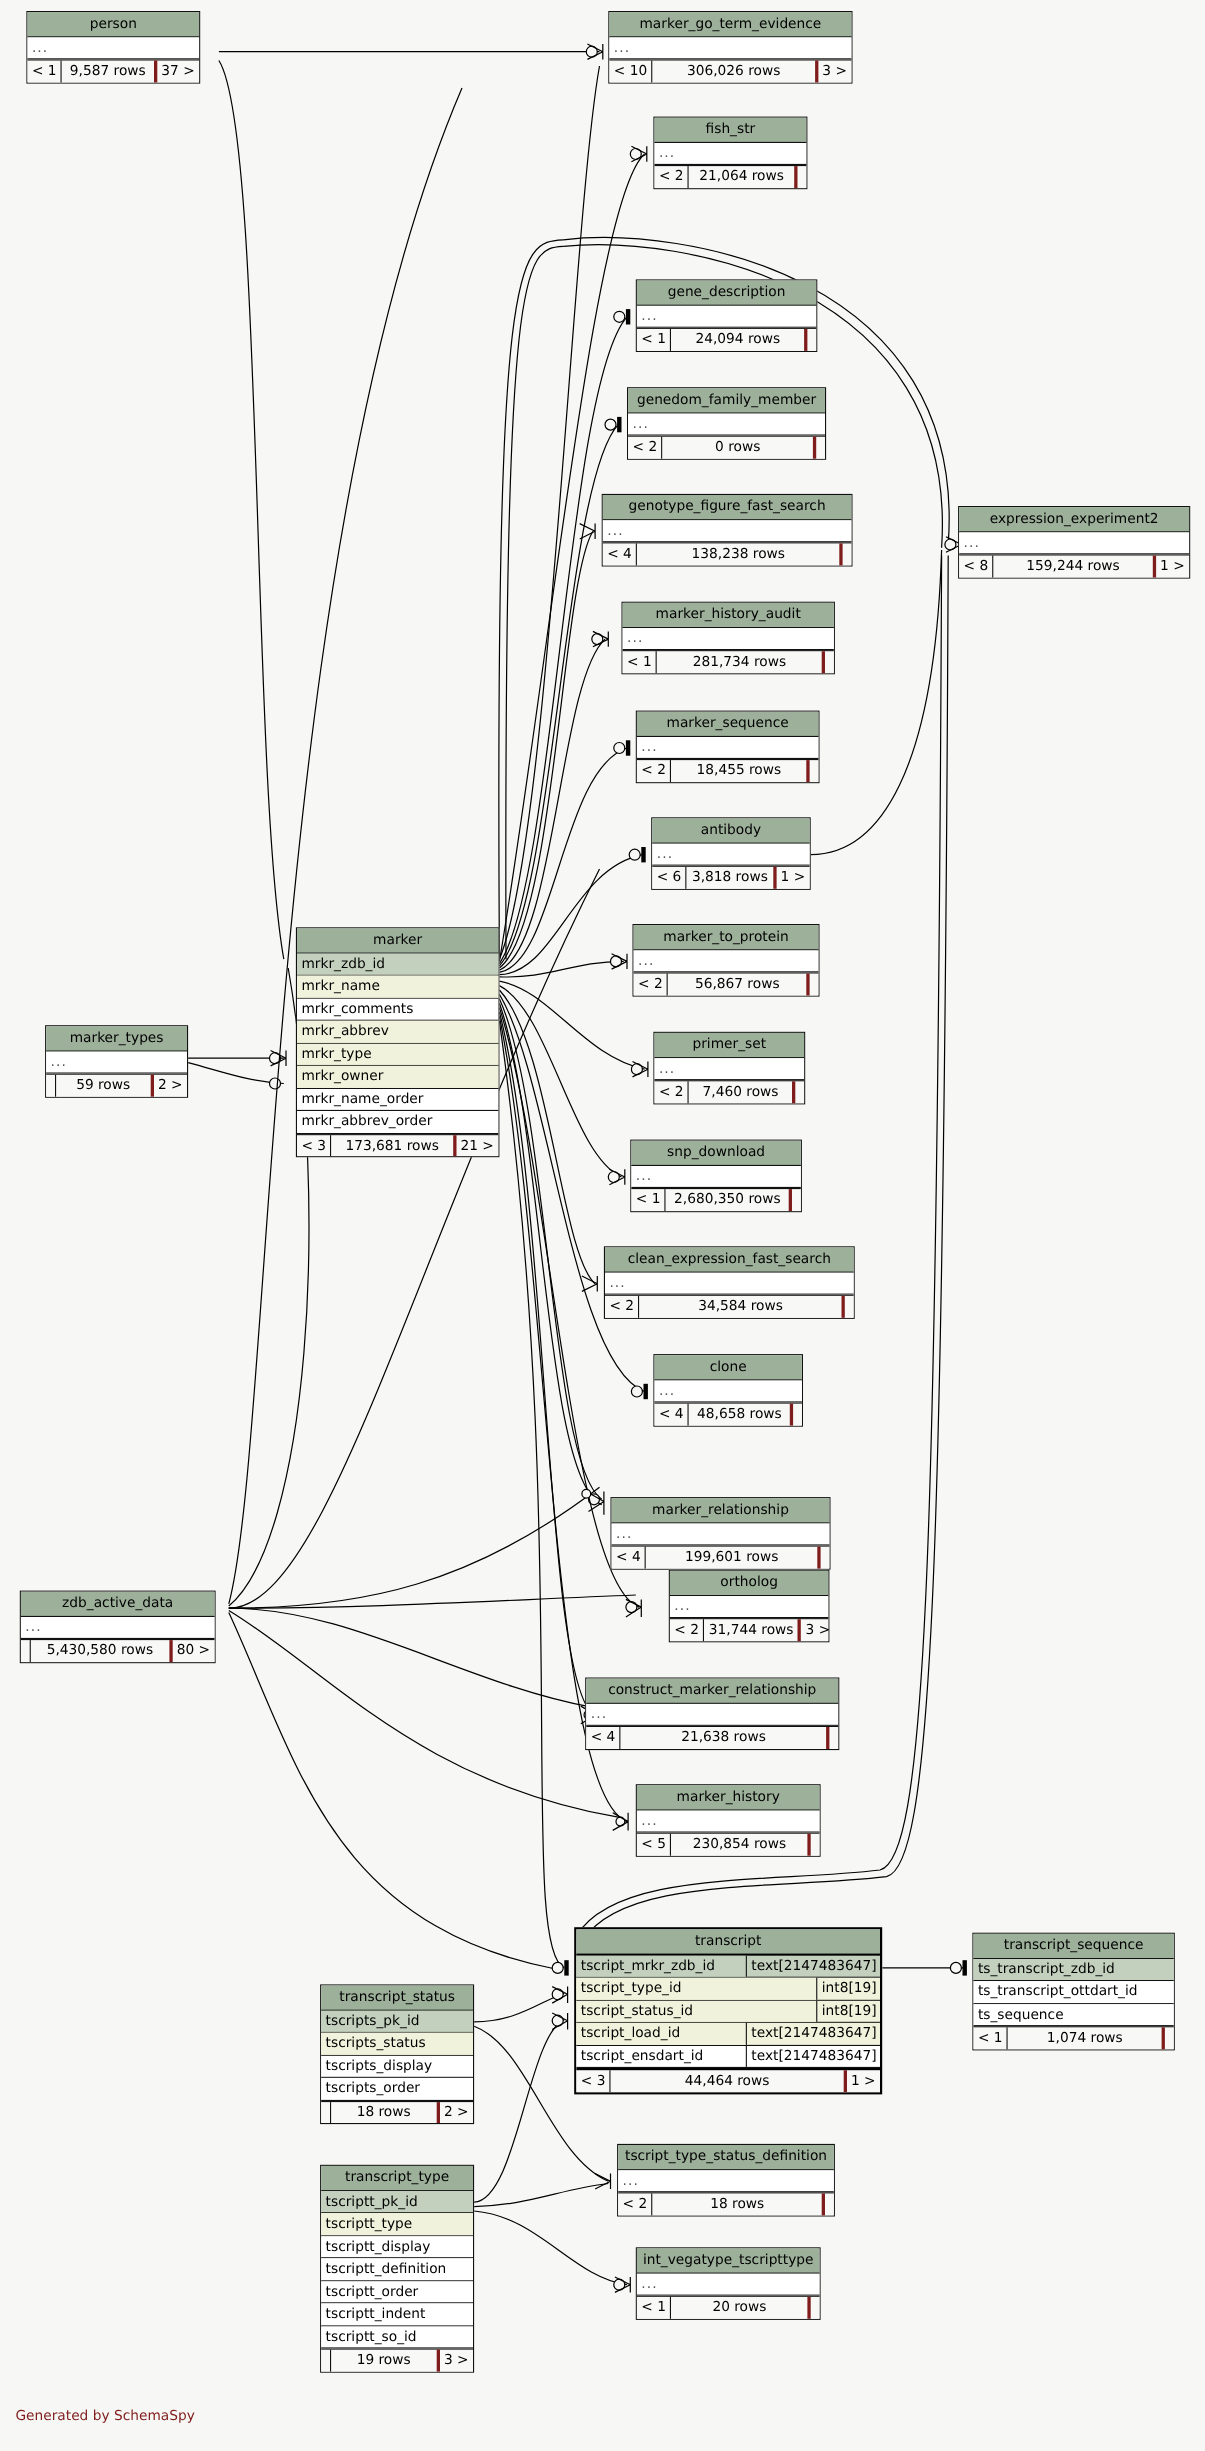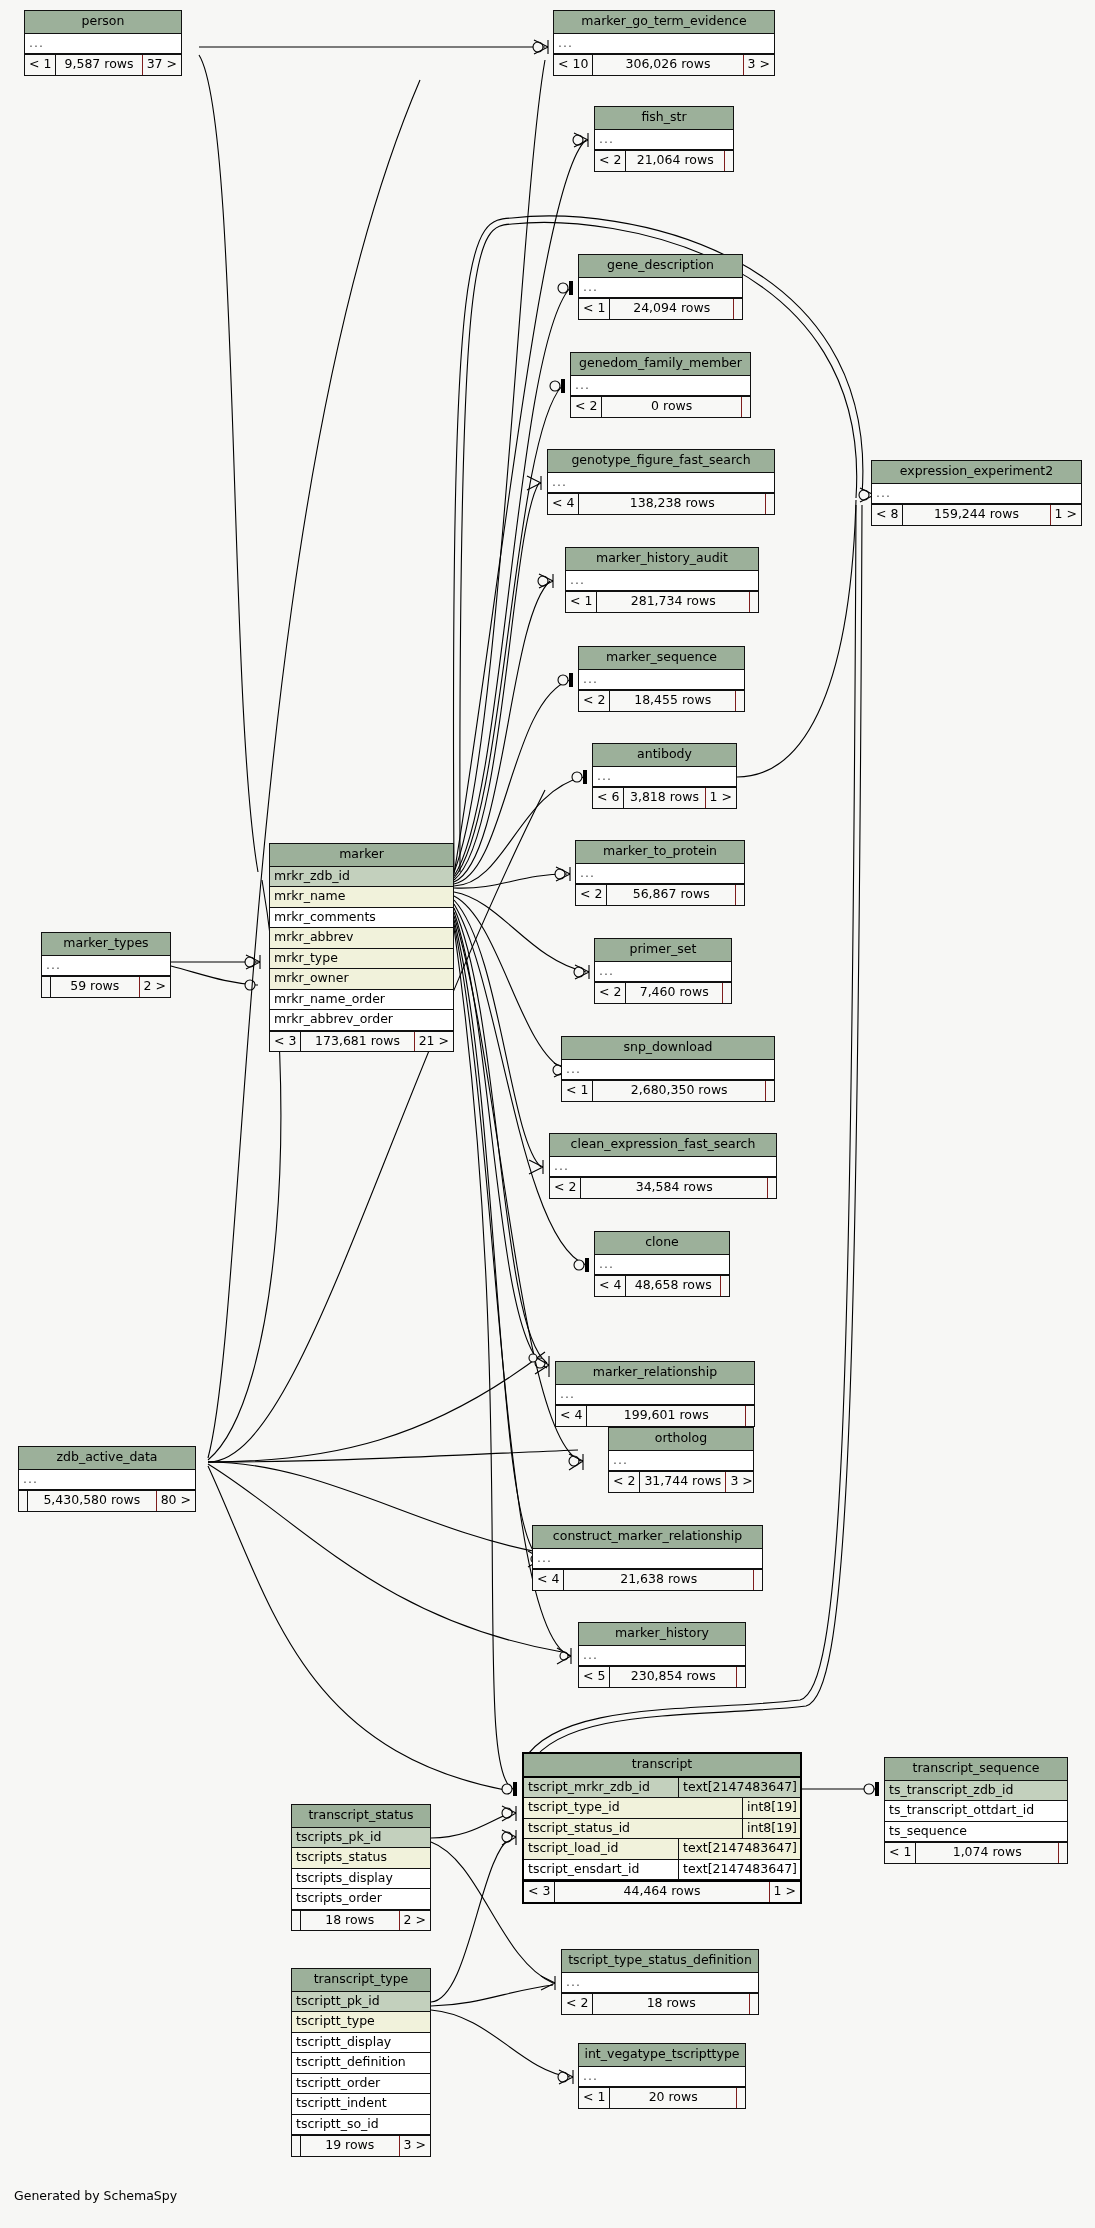--- a/index.html
+++ b/index.html
@@ -83,36 +83,36 @@
     flex: 0 0 auto;
     padding: 3px 4px 4px 4px;
     text-align: left;
     white-space: nowrap;
   }
   .tbl .foot .f2 {
     flex: 1 1 auto;
     padding: 3px 4px 4px 4px;
     text-align: center;
     border-left: 1px solid #111;
-    border-right: 1px solid #7f1d1d;
+    border-right: 3px solid #7f1d1d;
     white-space: nowrap;
   }
   .tbl .foot .f3 {
     flex: 0 0 auto;
     padding: 3px 4px 4px 4px;
     text-align: right;
     white-space: nowrap;
   }
   .tbl .foot .f1.empty, .tbl .foot .f3.empty { color: transparent; }
   .footer-note {
     position: absolute;
     left: 14px;
     top: 2188px;
     font-size: 12.5px;
-    color: #000000;
+    color: #7f1d1d;
     text-align: right;
   }
   svg path { fill: none; stroke: #000; stroke-width: 1.1px; }
   svg circle.crow { fill: #f7f7f5; stroke: #000; stroke-width: 1.1px; }
   svg path.crowfoot { stroke-width: 1.1px; }
   svg rect.bar { fill: #000; }
 </style>
 </head>
 <body>
 
@@ -363,21 +363,21 @@
         <div class="title">primer_set</div>
         <div class="row ellipsis">
           <div class="cname">...</div>
         </div>
         <div class="foot">
           <div class="f1">&lt; 2</div>
           <div class="f2">7,460 rows</div>
           <div class="f3 empty"></div>
         </div>
       </div>
-      <div class="tbl" style="left: 561px; top: 1036px; width: 214px;">
+      <div class="tbl" style="left: 573px; top: 1036px; width: 156px;">
         <div class="title">snp_download</div>
         <div class="row ellipsis">
           <div class="cname">...</div>
         </div>
         <div class="foot">
           <div class="f1">&lt; 1</div>
           <div class="f2">2,680,350 rows</div>
           <div class="f3 empty"></div>
         </div>
       </div>

